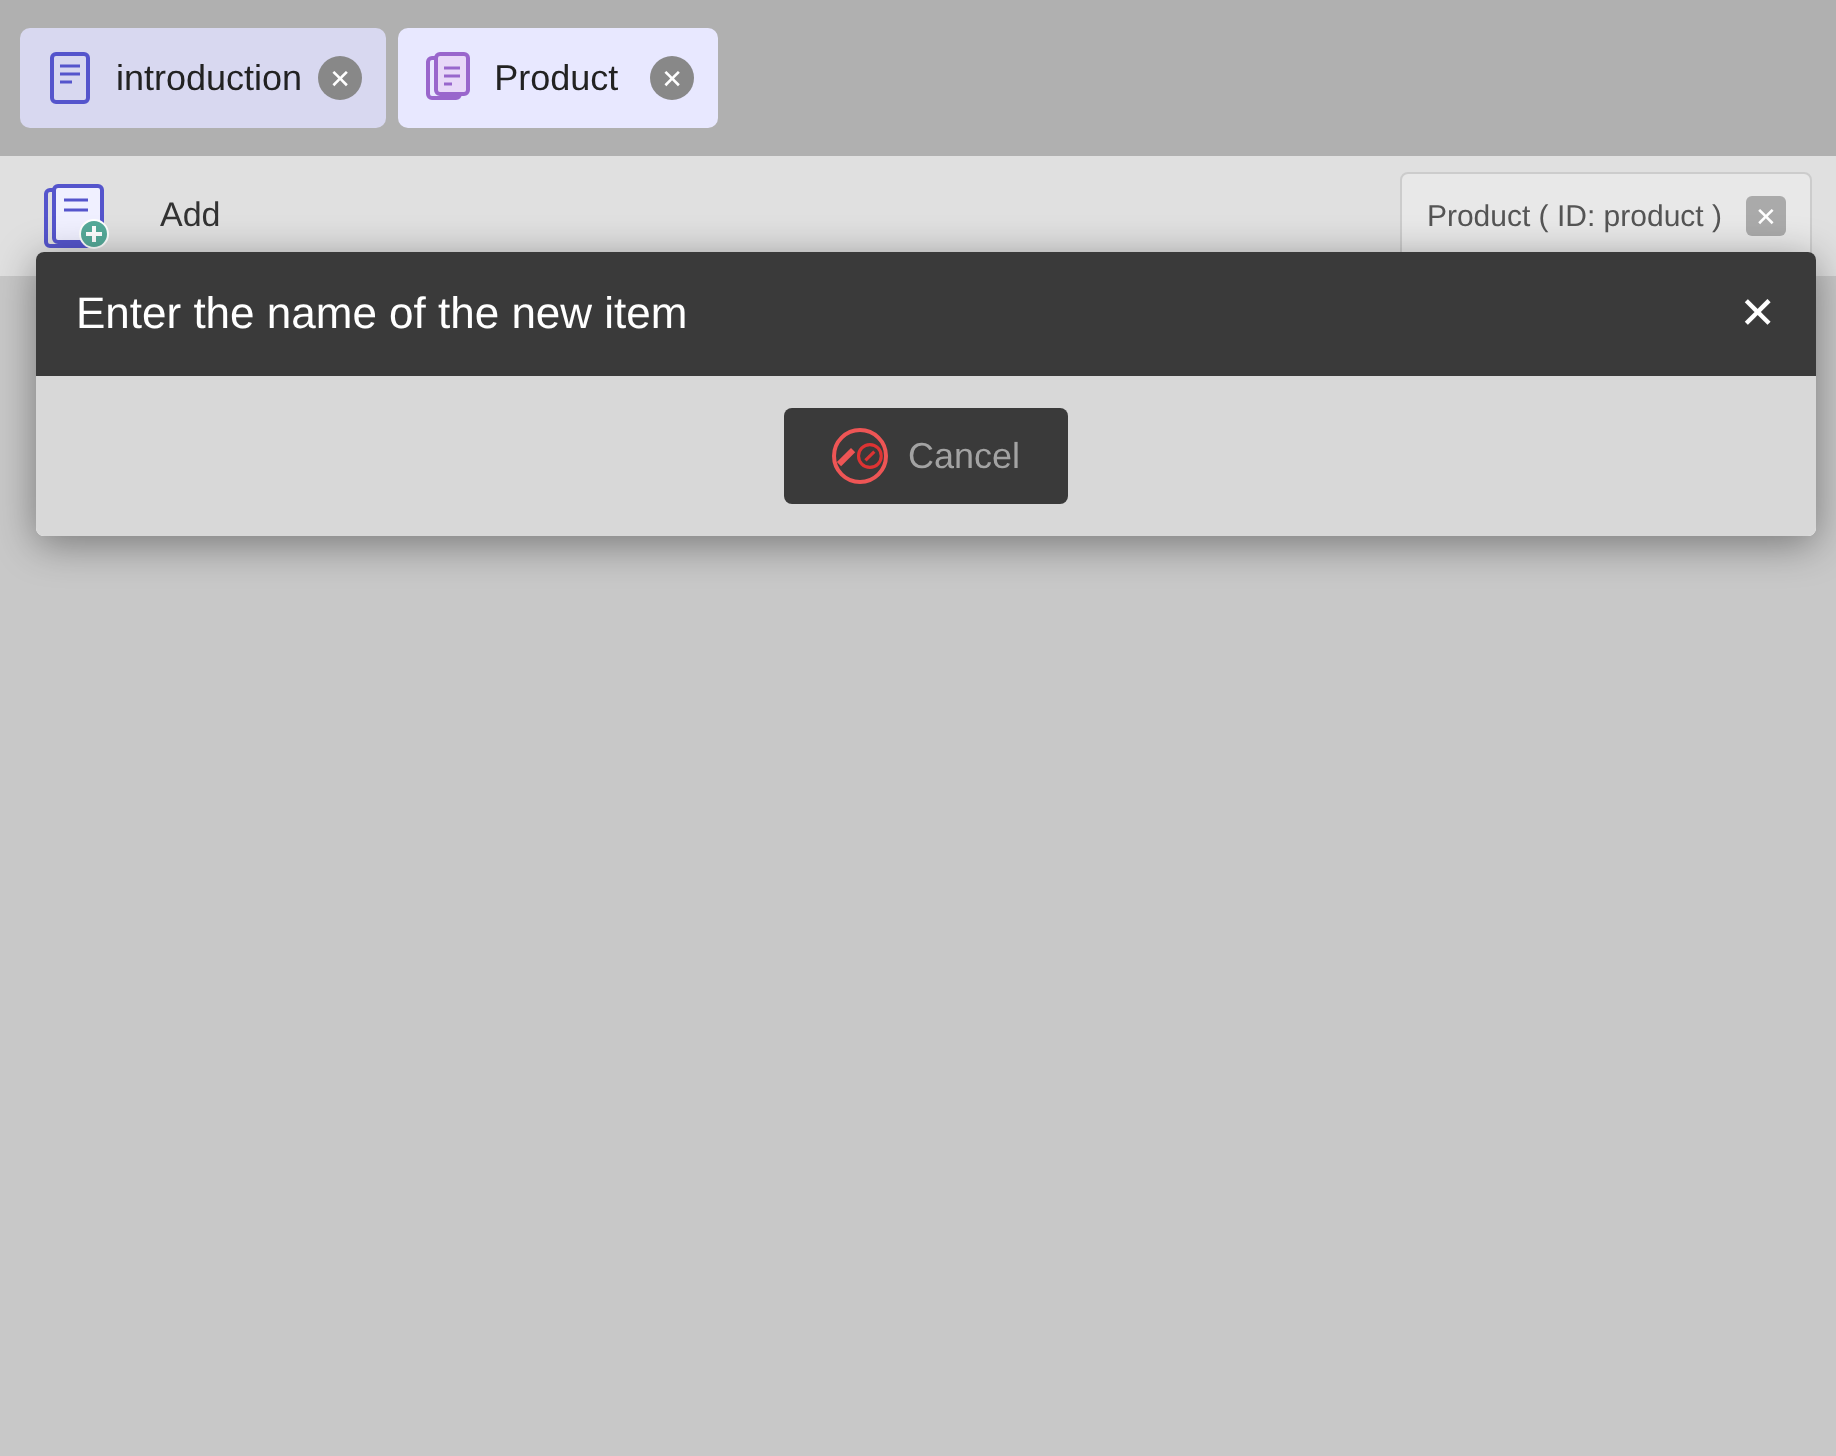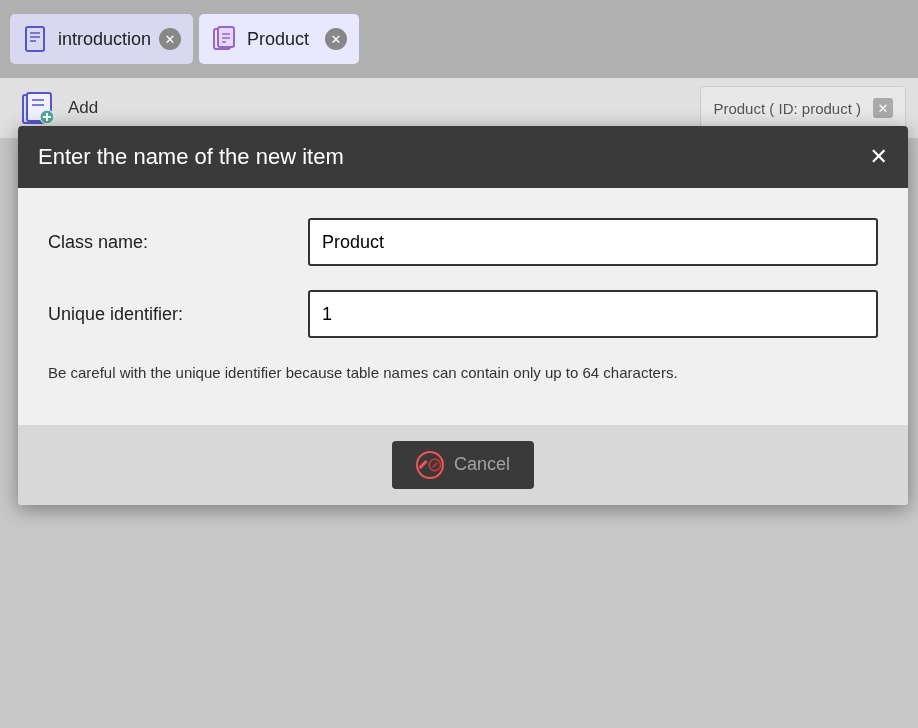--- a/index.html
+++ b/index.html
@@ -73,21 +73,21 @@
       align-items: center;
       background: #e0e0e0;
       height: 60px;
       padding: 8px 12px;
       gap: 10px;
     }
 
     .add-btn {
       display: flex;
       align-items: center;
-      gap: 12px;
+      gap: 24px;
       background: transparent;
       border: none;
       cursor: pointer;
       padding: 4px 8px;
       font-size: 17px;
       color: #333;
       text-align: center;
     }
 
     .toolbar-spacer {
@@ -304,33 +304,20 @@
   </div>
 </div>
 
 <div class="dialog-overlay">
 
   <div class="dialog-header">
     <span class="dialog-title">Enter the name of the new item</span>
     <button class="dialog-close-btn">✕</button>
   </div>
 
-  <div class="dialog-body">
-    <div class="form-row">
-      <label class="form-label">Class name:</label>
-      <input class="form-input" type="text" value="Product" style="">
-    </div>
-
-    <div class="form-row">
-      <label class="form-label">Unique identifier:</label>
-      <input class="form-input" type="text" value="1" style="">
-    </div>
-
-    <p class="form-note">Be careful with the unique identifier because table names can contain only up to 64 characters.</p>
-  </div>
 
   <div class="dialog-footer">
     <button class="footer-btn">
       <span class="btn-icon-cancel">
         <svg width="22" height="22" viewBox="0 0 22 22">
           <circle cx="11" cy="11" r="9" fill="none" stroke="#dd3333" stroke-width="2.5"></circle>
           <line x1="6" y1="11" x2="16" y2="11" stroke="#dd3333" stroke-width="2.5" transform="rotate(-45 11 11)"></line>
         </svg>
       </span>
       <span>Cancel</span>

